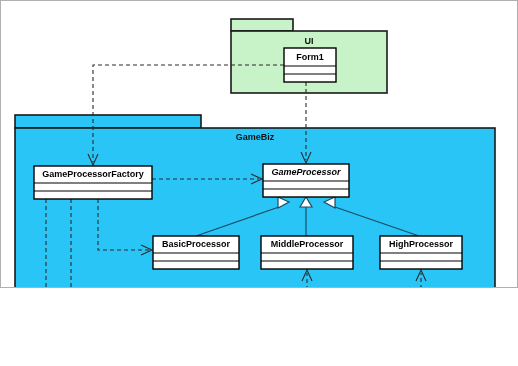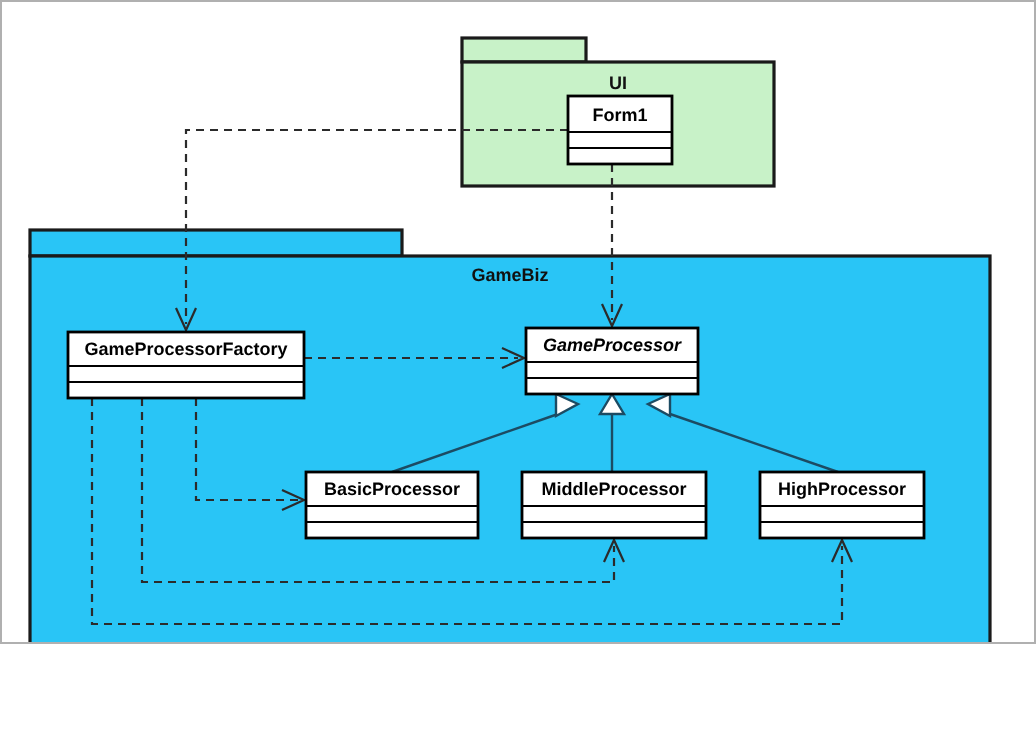--- a/index.html
+++ b/index.html
@@ -3,21 +3,21 @@
 <meta charset="utf-8">
 <style>
   html, body {
     margin: 0;
     padding: 0;
     background: #ffffff;
   }
   #canvas {
     position: relative;
     width: 518px;
-    height: 322px;
+    height: 288px;
     background: #ffffff;
     font-family: "Liberation Sans", sans-serif;
     overflow: hidden;
     box-sizing: border-box;
     border: 1px solid #b0b0b0;
   }
   #diagram-svg {
     position: absolute;
     left: 0;
     top: 0;

